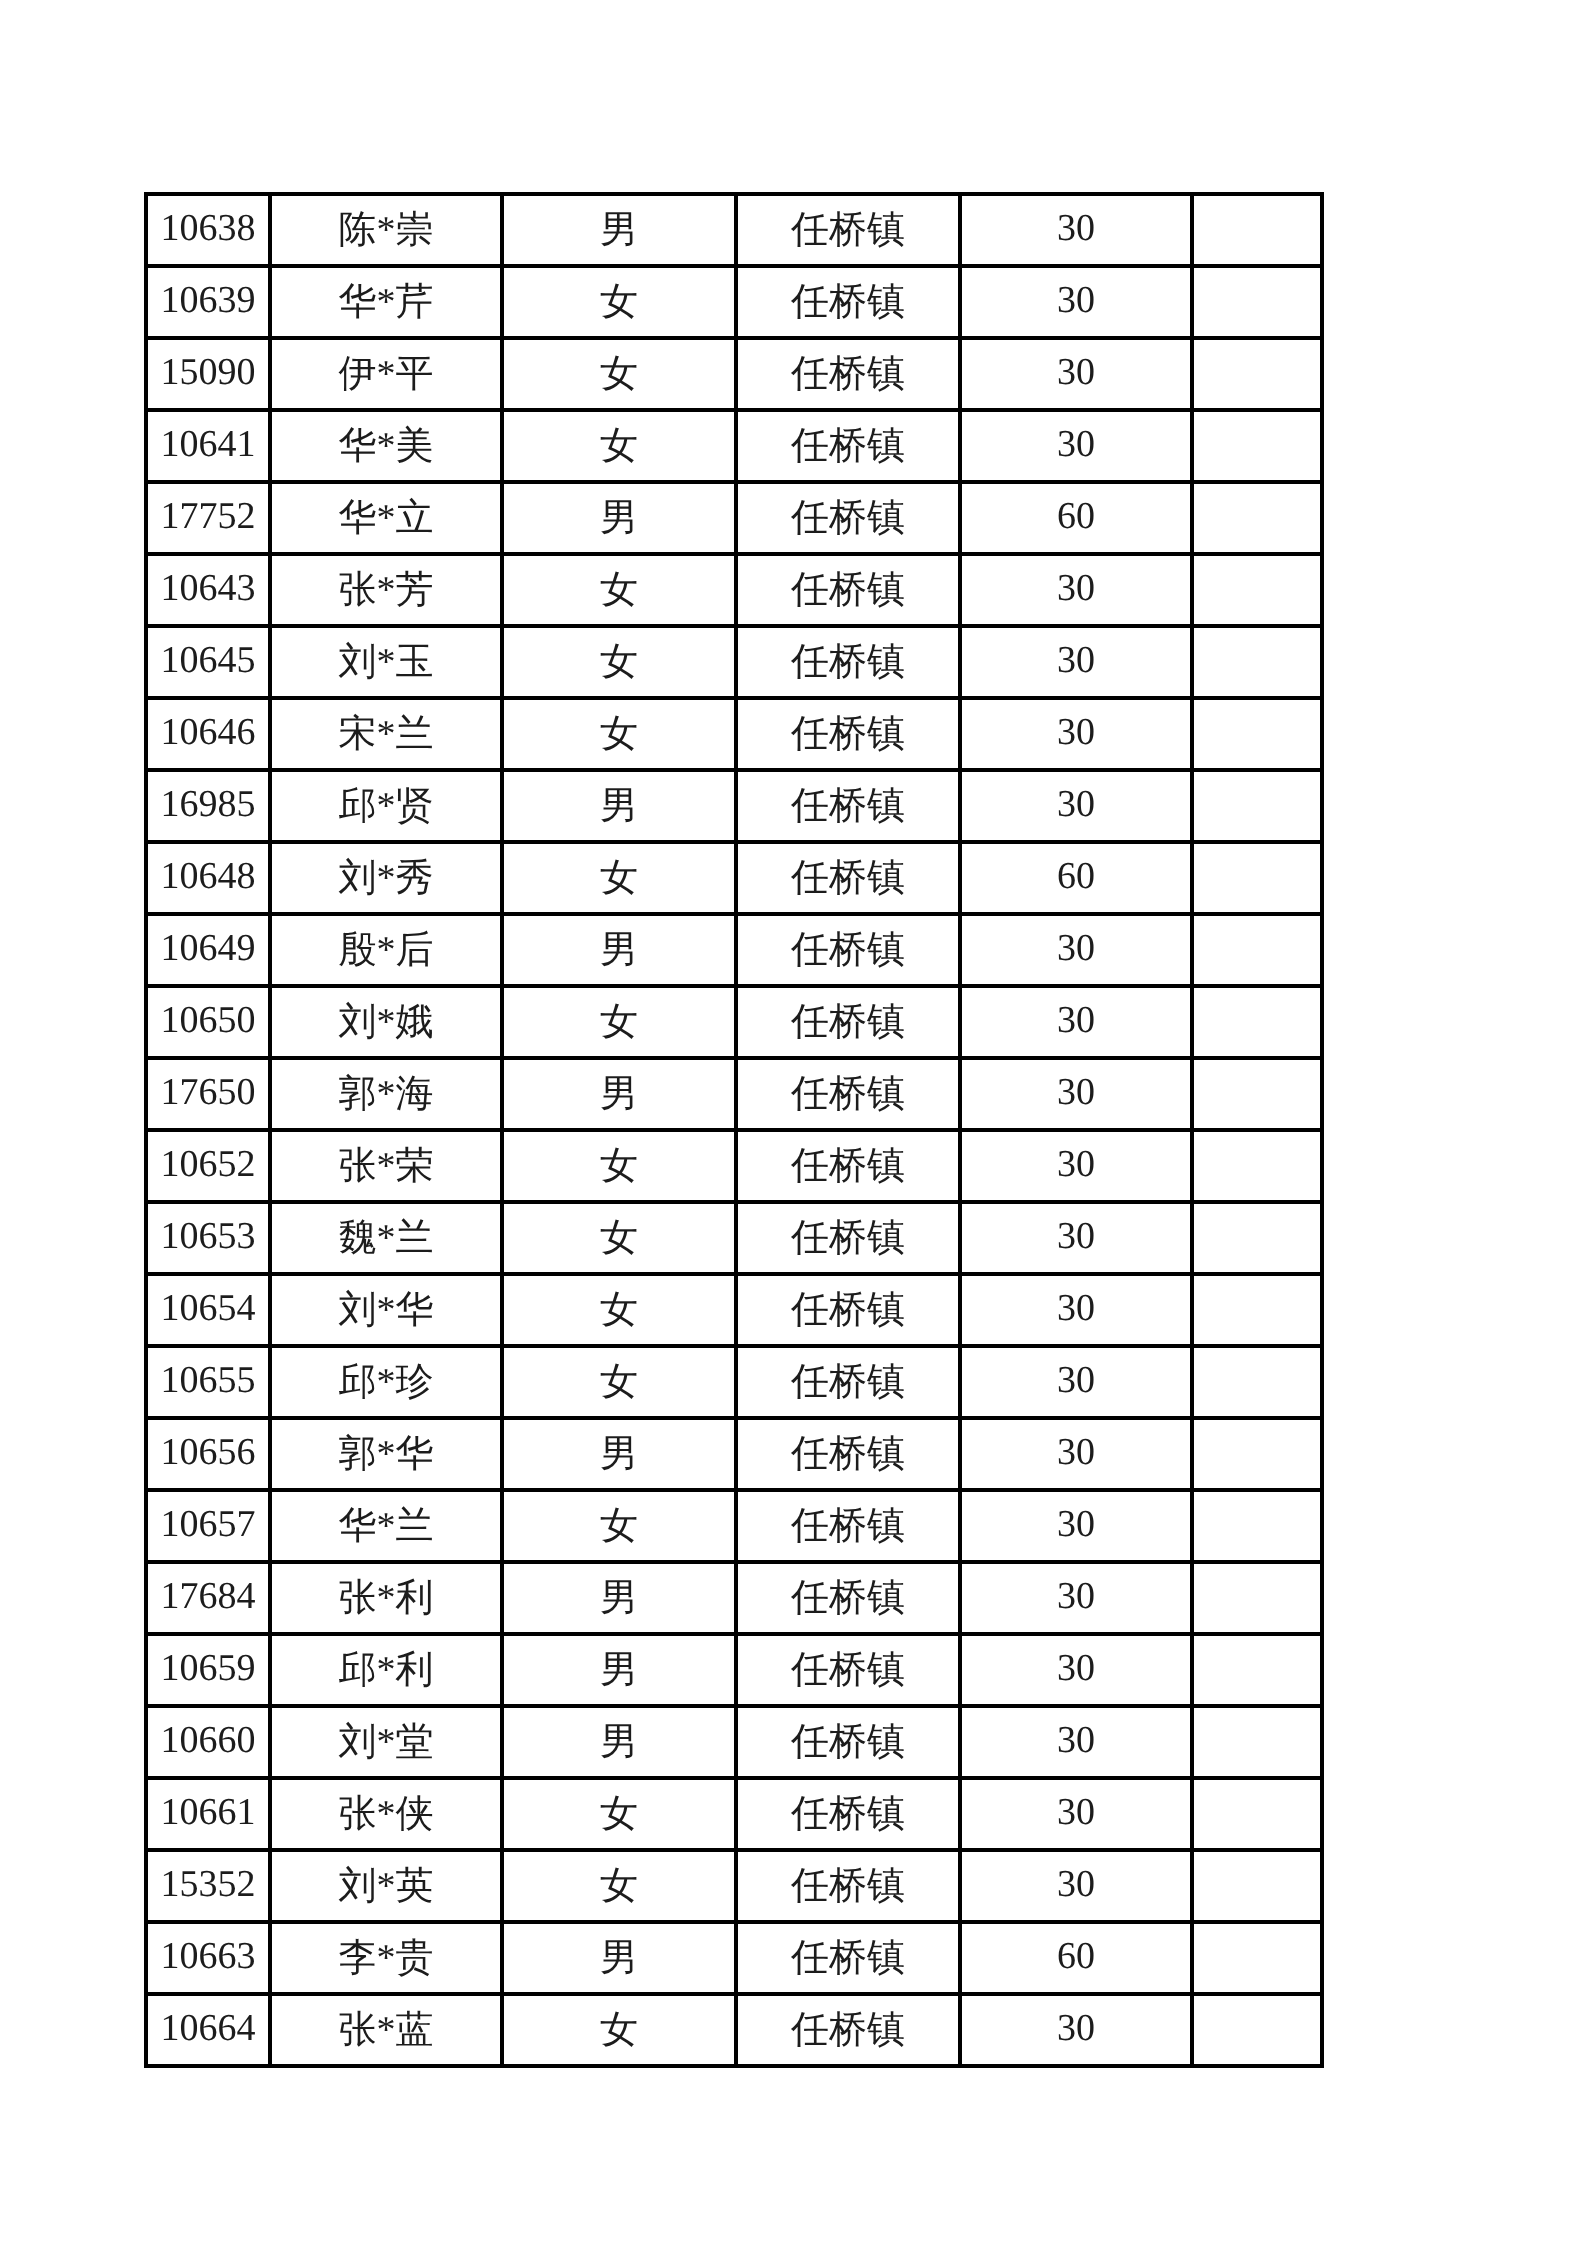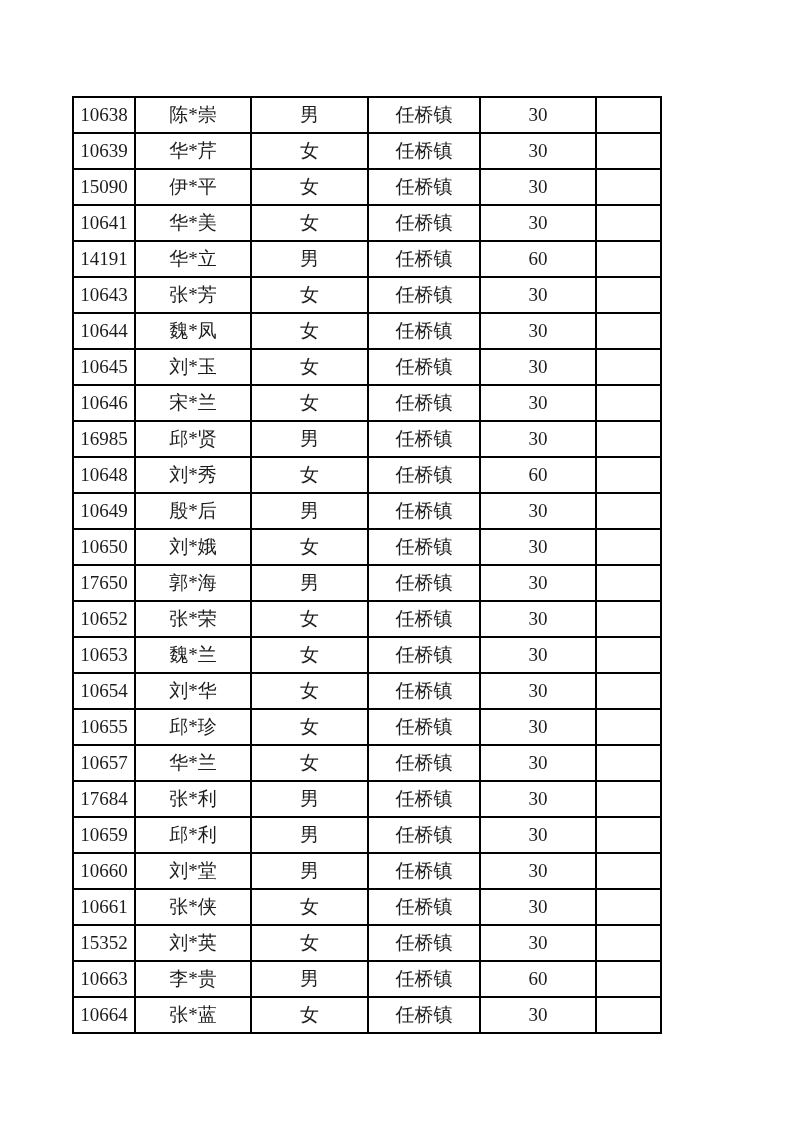--- a/index.html
+++ b/index.html
@@ -88,45 +88,37 @@
   <tr>
     <td>10641</td>
     <td>华*美</td>
     <td>女</td>
     <td>任桥镇</td>
     <td>30</td>
     <td></td>
   </tr>
 
   <tr>
-    <td>14191</td>
+    <td>17752</td>
     <td>华*立</td>
     <td>男</td>
     <td>任桥镇</td>
     <td>60</td>
     <td></td>
   </tr>
 
   <tr>
     <td>10643</td>
     <td>张*芳</td>
     <td>女</td>
     <td>任桥镇</td>
     <td>30</td>
     <td></td>
   </tr>
 
-  <tr>
-    <td>10644</td>
-    <td>魏*凤</td>
-    <td>女</td>
-    <td>任桥镇</td>
-    <td>30</td>
-    <td></td>
-  </tr>
 
   <tr>
     <td>10645</td>
     <td>刘*玉</td>
     <td>女</td>
     <td>任桥镇</td>
     <td>30</td>
     <td></td>
   </tr>
 
@@ -213,20 +205,28 @@
 
   <tr>
     <td>10655</td>
     <td>邱*珍</td>
     <td>女</td>
     <td>任桥镇</td>
     <td>30</td>
     <td></td>
   </tr>
 
+  <tr>
+    <td>10656</td>
+    <td>郭*华</td>
+    <td>男</td>
+    <td>任桥镇</td>
+    <td>30</td>
+    <td></td>
+  </tr>
 
   <tr>
     <td>10657</td>
     <td>华*兰</td>
     <td>女</td>
     <td>任桥镇</td>
     <td>30</td>
     <td></td>
   </tr>
 

